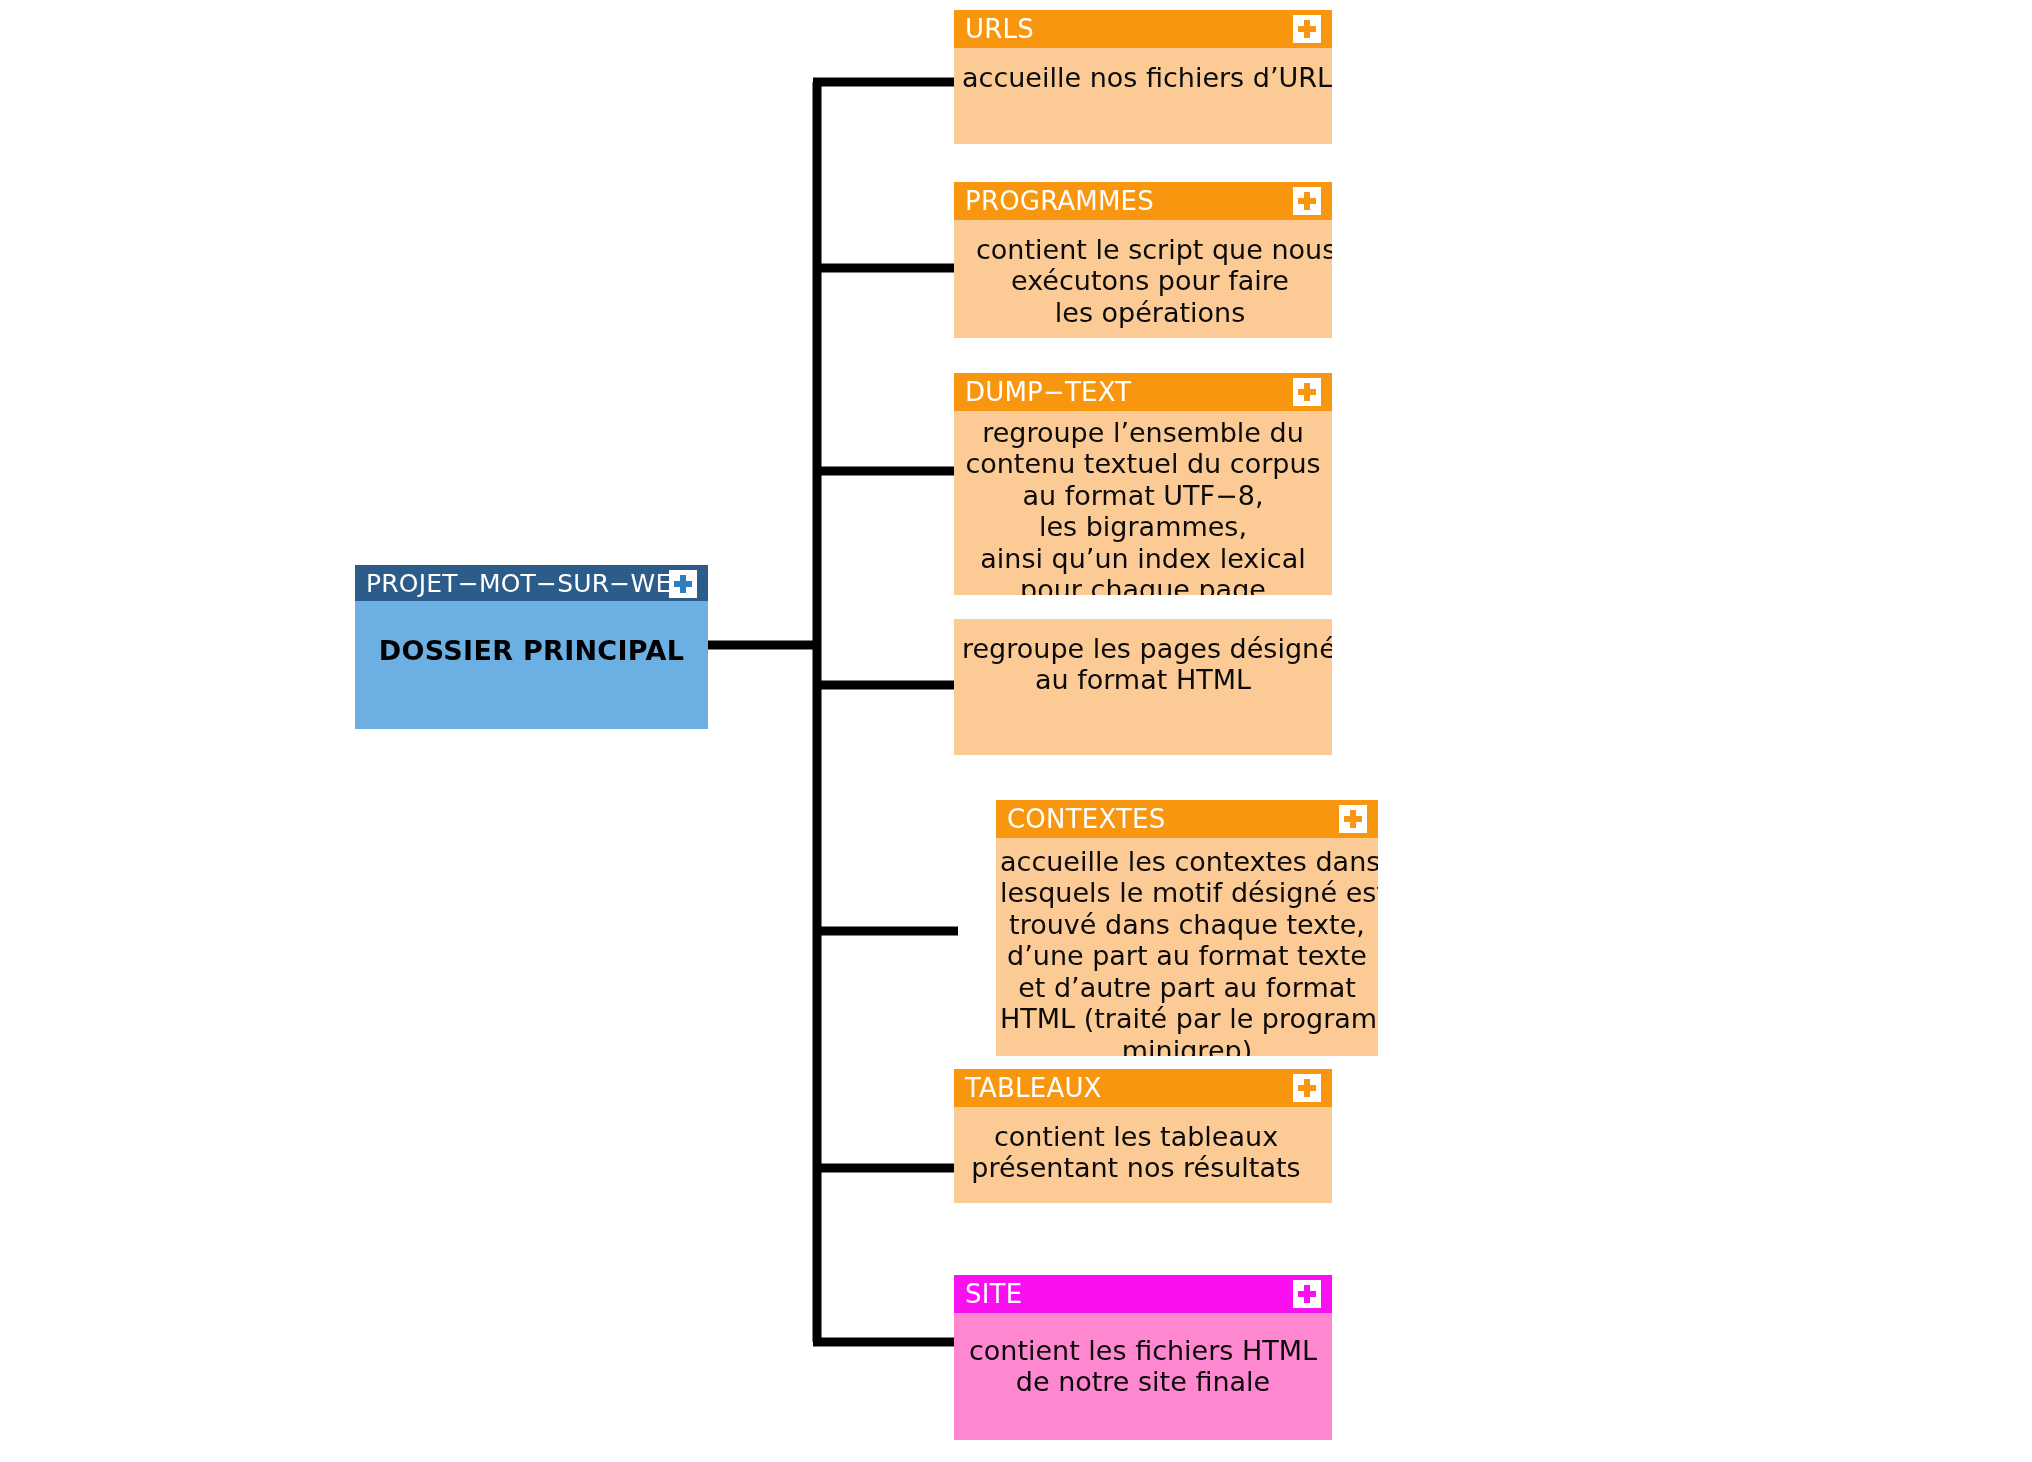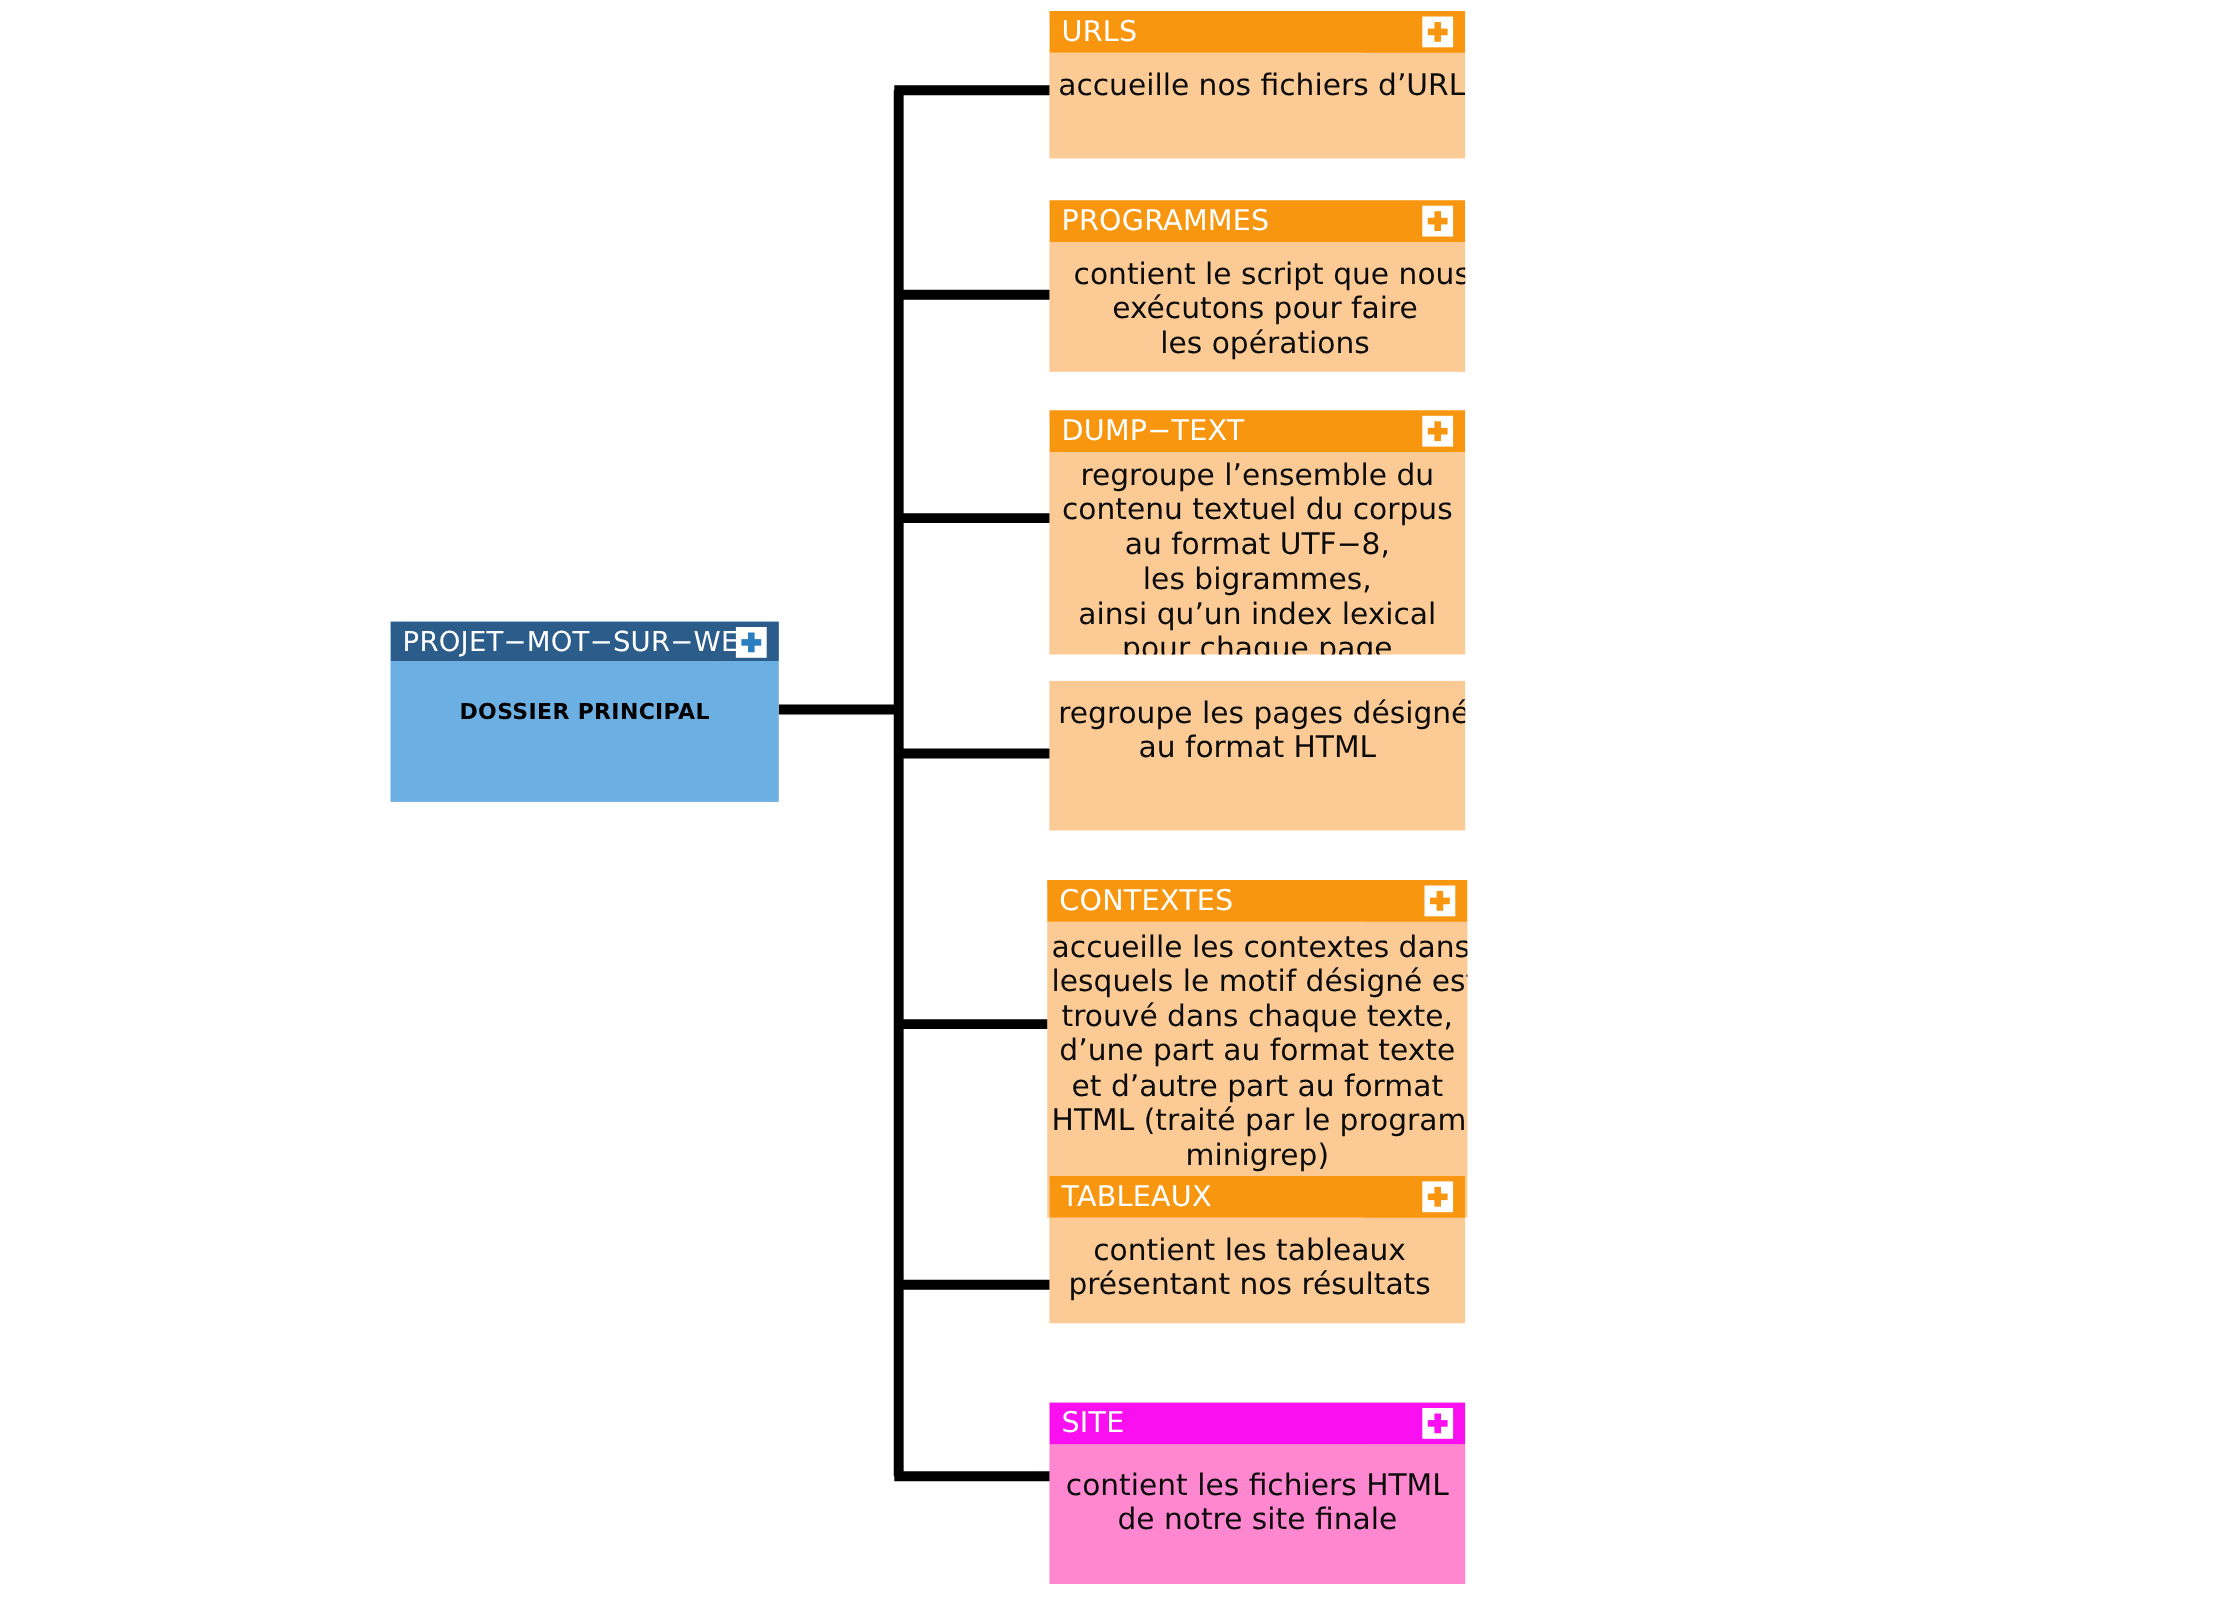--- a/index.html
+++ b/index.html
@@ -105,21 +105,21 @@
   #node-root {
     background: #6cb0e3;
   }
   #node-root .node-header { height: 36px; }
   #node-root .node-header .hdr-bg { background: #2b5c8a; }
   #node-root .plus-glyph { color: #2b7fc0; }
   #node-root .node-title { font-size: 25px; }
   #node-root .root-label {
     margin-top: 34px;
     text-align: center;
-    font-size: 20px;
+    font-size: 27px;
     font-weight: bold;
     color: #000000;
     letter-spacing: 0.3px;
   }
 </style>
 </head>
 <body>
 
 <div id="canvas">
 
@@ -205,21 +205,21 @@
     </div>
   </div>
 
   <div class="node folder" id="node-pages-aspirees" style="left:954px; top:619px; width:378px; height:136px;">
     <div class="node-body">
       <span class="ln">regroupe les pages désignées</span>
       <span class="ln">au format HTML</span>
     </div>
   </div>
 
-  <div class="node folder" id="node-contextes" style="left:952px; top:800px; width:382px; height:307px;">
+  <div class="node folder" id="node-contextes" style="left:996px; top:800px; width:382px; height:256px;">
     <div class="node-header">
       <svg class="hdr-bg" viewBox="0 0 382 38" preserveAspectRatio="none">
         <path d="M0,0 H382 V38 H292 C280,38 282,6 270,6 H0 Z" fill="#f8970f"></path>
       </svg>
       <span class="node-title">CONTEXTES</span>
       <span class="plus-box">
         <span class="plus-glyph"></span>
       </span>
     </div>
     <div class="node-body" style="padding-top:8px; padding-left:4px; padding-right:4px;">

